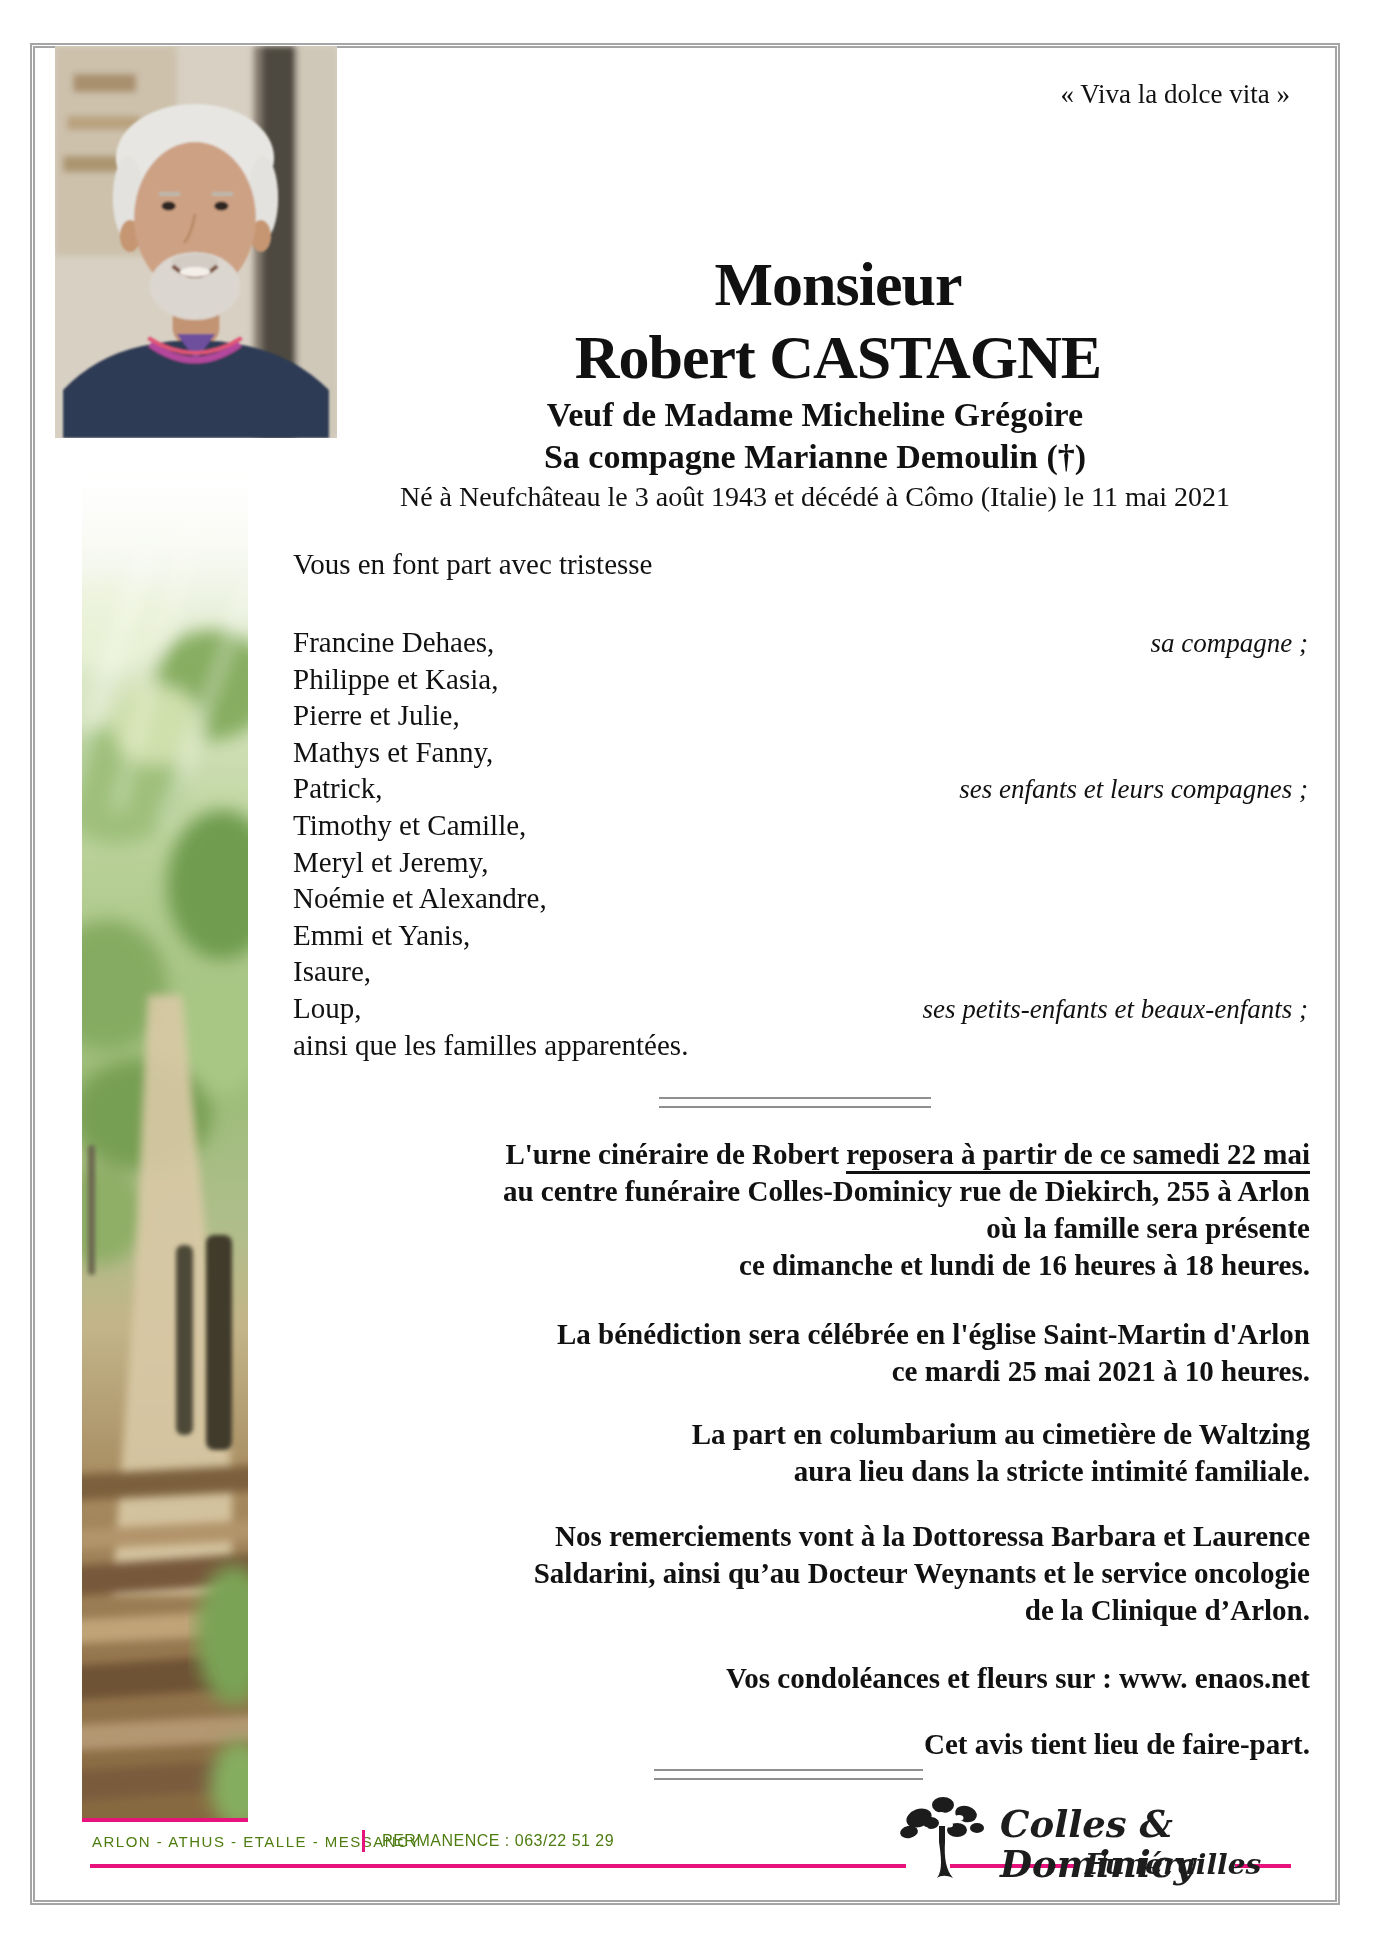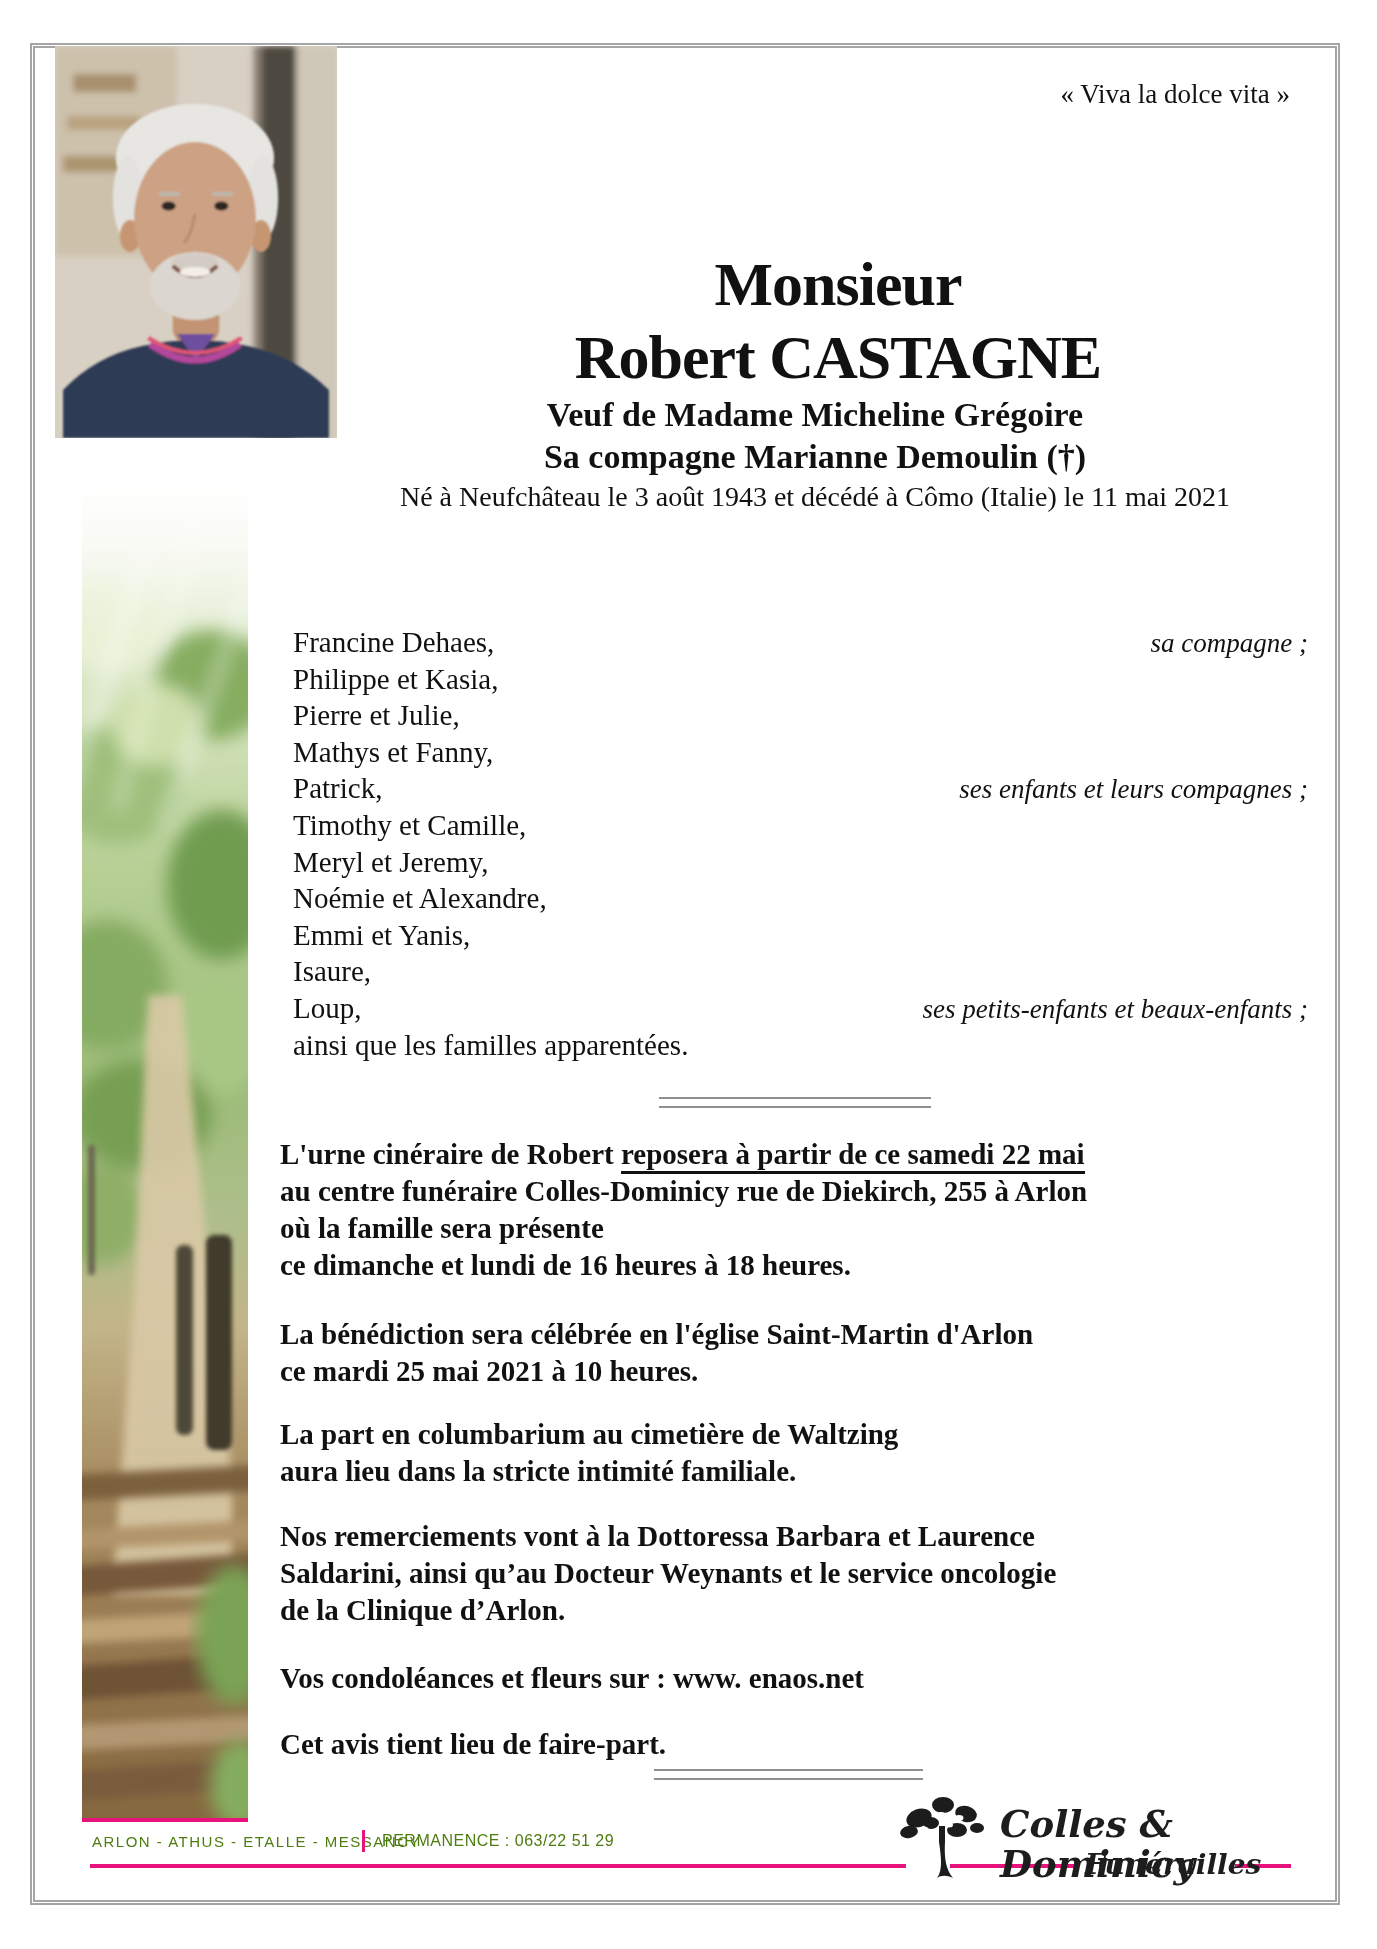--- a/index.html
+++ b/index.html
@@ -29,21 +29,21 @@
   .salutation,.deceased-name{font-size:62px;font-weight:bold;line-height:73px;letter-spacing:-1px;padding-left:46px;}
   .sub-bold{font-size:34px;font-weight:bold;line-height:42px;}
   .birth-line{font-size:28px;line-height:38px;}
   .intro{position:absolute;left:293px;top:548px;font-size:29px;}
   .family{position:absolute;left:293px;top:624px;width:1015px;font-size:29px;}
   .family .row{display:flex;justify-content:space-between;align-items:baseline;height:36.6px;line-height:36.6px;}
   .family .role{font-style:italic;font-size:27px;white-space:nowrap;}
   .rule{position:absolute;height:7px;border-top:2px solid #8f8f8f;border-bottom:2px solid #8f8f8f;box-sizing:content-box;}
   .rule1{left:659px;top:1097px;width:272px;}
   .rule2{left:654px;top:1769px;width:269px;}
-  .announce{position:absolute;left:280px;width:1030px;text-align:left;font-weight:bold;font-size:29px;line-height:37px;}
+  .announce{position:absolute;left:280px;width:1030px;text-align:right;font-weight:bold;font-size:29px;line-height:37px;}
   .p1{top:1136px;} .p2{top:1316px;} .p3{top:1416px;} .p4{top:1518px;} .p5{top:1660px;} .p6{top:1726px;}
   .u{border-bottom:3px solid #111;padding-bottom:1px;}
   
   .footer-locations{
     position:absolute;left:92px;top:1833px;font-family:"Liberation Sans",sans-serif;
     font-size:15px;letter-spacing:1.5px;color:#4d7c0f;
   }
   .footer-sep{position:absolute;left:362px;top:1830px;width:3px;height:22px;}
   .footer-permanence{
     position:absolute;left:382px;top:1832px;font-family:"Liberation Sans",sans-serif;
@@ -190,20 +190,21 @@
   <div class="quote">« Viva la dolce vita »</div>
 
   <div class="heading">
     <div class="salutation">Monsieur</div>
     <div class="deceased-name">Robert CASTAGNE</div>
     <div class="sub-bold">Veuf de Madame Micheline Grégoire</div>
     <div class="sub-bold">Sa compagne Marianne Demoulin (†)</div>
     <div class="birth-line">Né à Neufchâteau le 3 août 1943 et décédé à Cômo (Italie) le 11 mai 2021</div>
   </div>
 
+  <div class="intro">Vous en font part avec tristesse</div>
 
   <div class="family">
     <div class="row">
         <span>Francine Dehaes,</span>
         <span class="role">sa compagne ;</span>
       </div>
     <div class="row">
         <span>Philippe et Kasia,</span>
         <span class="role"></span>
       </div>

